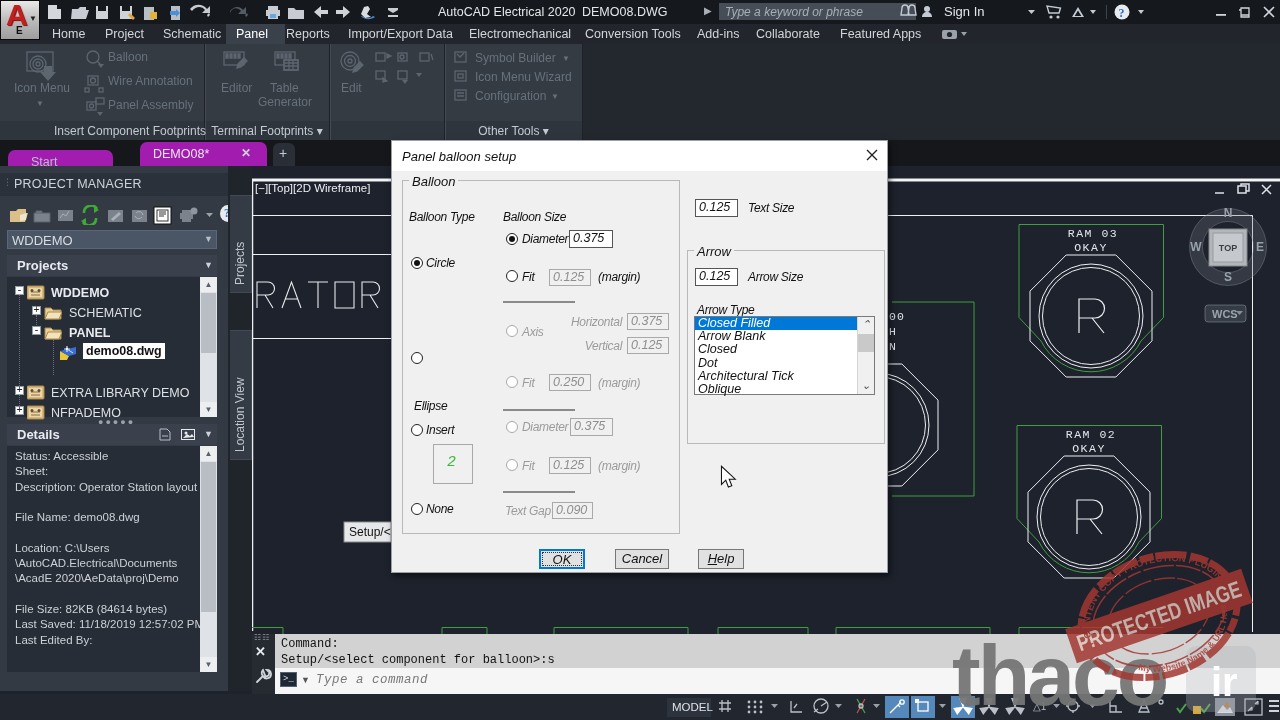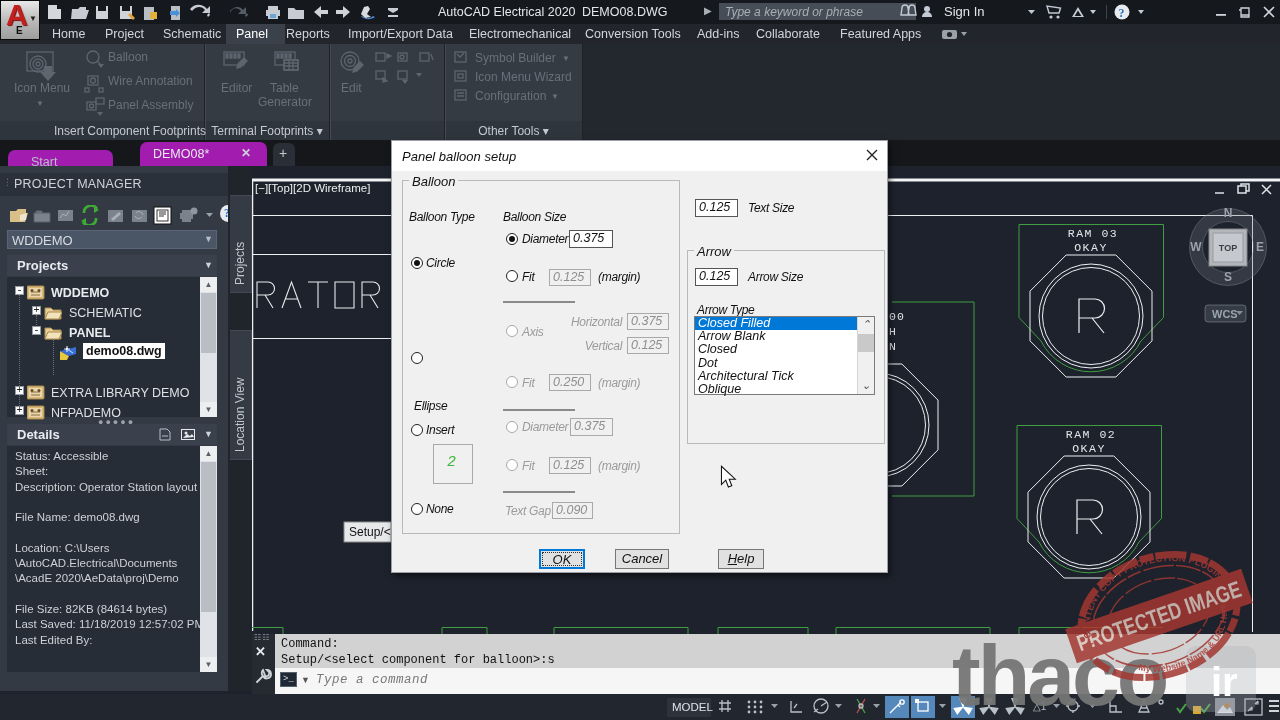--- a/index.html
+++ b/index.html
@@ -643,21 +643,21 @@
     <div style="height:13.2px;line-height:13.2px;padding-left:3px;">Oblique</div>
     <div class="abs" style="right:0;top:0;width:16px;height:77px;background:#f0f0f0;border-left:1px solid #d5d5d5;">
       <div class="sbtn2">⌃</div>
       <div class="abs" style="left:0;top:17px;width:16px;height:18px;background:#c9c9c9;"></div>
       <div class="sbtn2" style="top:auto;bottom:0;">⌄</div>
     </div>
   </div>
 
   <div class="btn" style="left:147px;top:408px;width:46px;border:2px solid #0078d7;outline:1px dotted #333;outline-offset:-4px;">OK</div>
   <div class="btn" style="left:223px;top:408px;width:54px;">Cancel</div>
-  <div class="btn" style="left:306px;top:408px;width:46px;margin-left:20px;"><span style="text-decoration:underline;">H</span>elp</div>
+  <div class="btn" style="left:306px;top:408px;width:46px;"><span style="text-decoration:underline;">H</span>elp</div>
 </div>
 
 <svg class="abs" style="left:718px;top:464px;z-index:30;" width="19" height="27" viewBox="0 0 22 30">
   <path d="M4 2v21l5-5 3 8 4-1.5-3-7.5h7z" fill="#fff" stroke="#111" stroke-width="1.2"></path>
 </svg>
 
 <div class="abs" style="left:0;top:0;width:1280px;height:720px;z-index:40;pointer-events:none;">
   <div class="abs" style="left:1186px;top:646px;width:70px;height:66px;border-radius:10px;background:rgba(175,180,186,0.30);"></div>
   <span class="abs" style="left:952px;top:626px;font-size:86px;font-weight:bold;color:rgba(117,117,117,0.95);letter-spacing:-3px;">thaco</span>
   <span class="abs" style="left:1211px;top:660px;font-size:40px;font-weight:bold;color:#fff;text-align:right;">ir</span>

